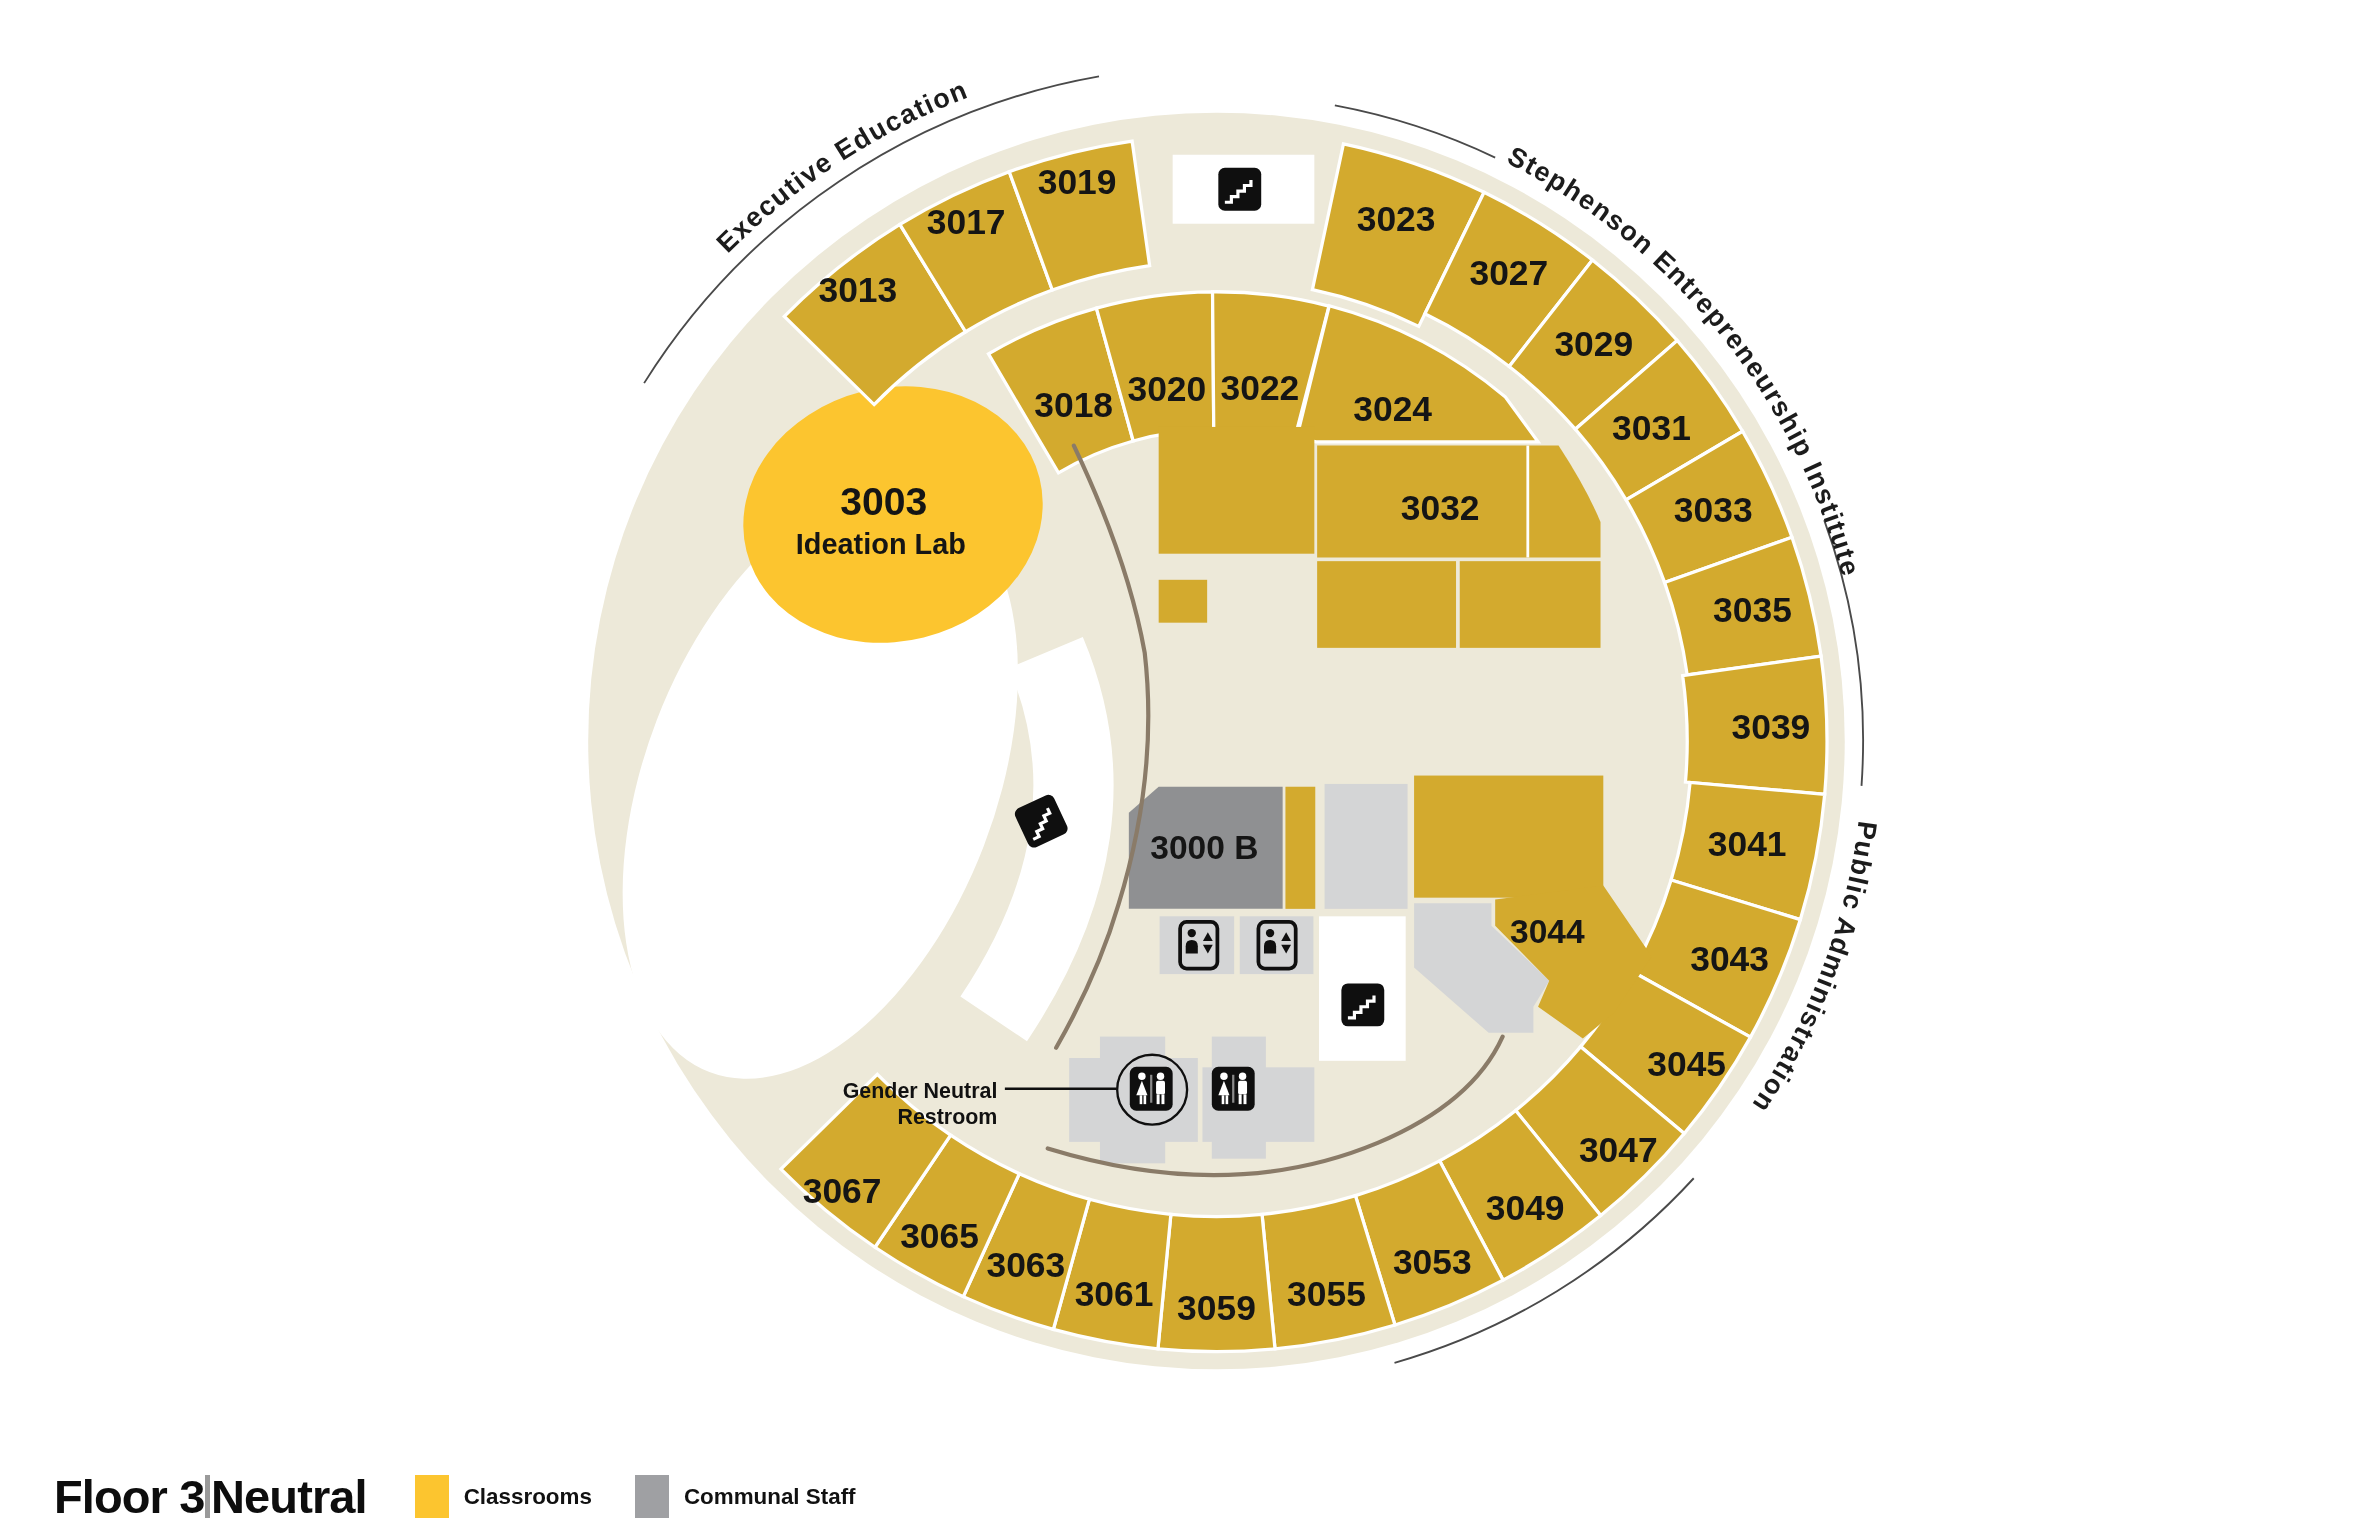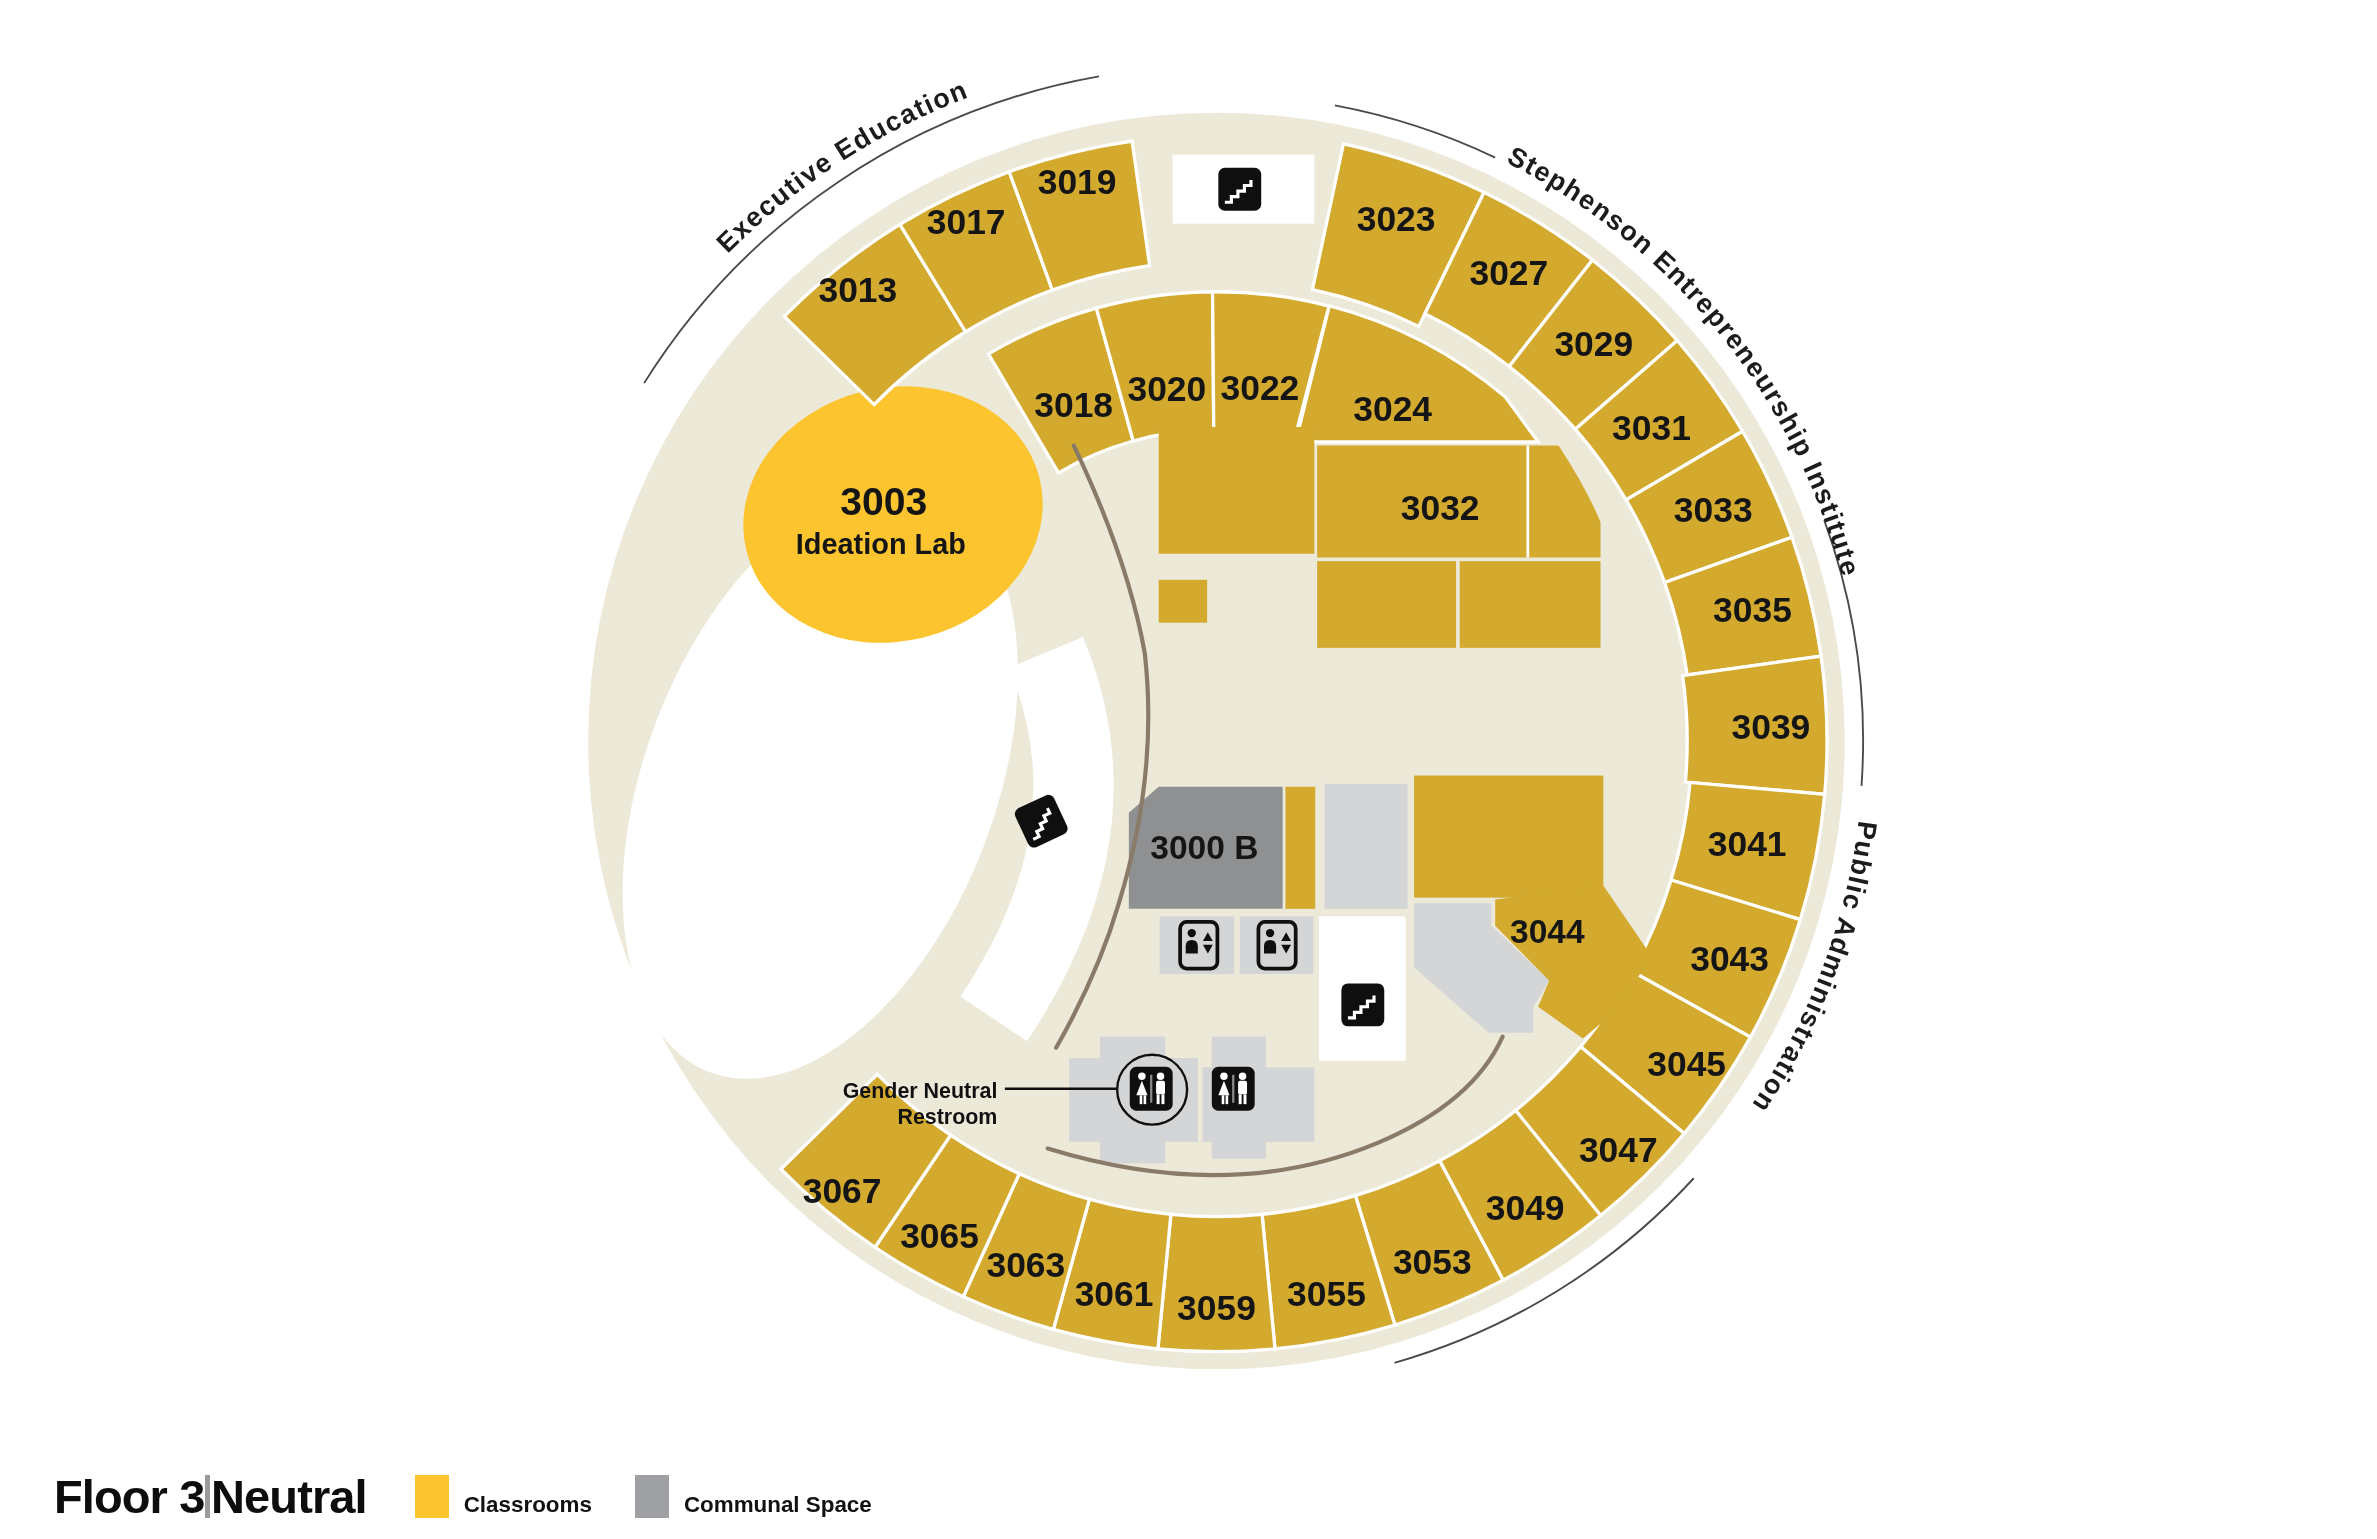--- a/index.html
+++ b/index.html
@@ -10,21 +10,21 @@
   .room-num-sm{font-weight:bold;font-size:36px;fill:#151515;text-anchor:middle;}
   .curved-label{font-weight:bold;font-size:29px;fill:#1c1c1c;letter-spacing:1.5px;}
   .cls-num{font-weight:bold;font-size:42px;fill:#151515;text-anchor:middle;}
   .cls-name{font-weight:bold;font-size:31px;fill:#151515;text-anchor:middle;}
   .anno{font-weight:bold;font-size:23px;fill:#111;text-anchor:end;}
   .footer{position:absolute;left:54px;top:1469px;display:flex;align-items:center;}
   .title{display:flex;align-items:center;gap:1px;text-align:right;}
   .title .t{font-size:47px;font-weight:bold;color:#0d0d0d;letter-spacing:-0.9px;}
   .title .bar{width:4.7px;height:43px;background:#9a9a9a;}
   .legend{display:flex;align-items:center;margin-left:48px;}
-  .legend-item{display:flex;align-items:flex-end;margin-right:43px;}
+  .legend-item{display:flex;align-items:center;margin-right:43px;}
   .legend-item .sw{width:34px;height:43px;margin-right:15px;}
   .legend-item .lb{font-size:22.4px;font-weight:bold;color:#111;}
 </style>
 </head>
 <body>
 
 <svg id="map-svg" width="2377" height="1539" viewBox="0 0 2550 1651">
   <defs>
 
     <path id="execTextPath" d="M 684,392 A 740 740 0 0 1 1189,64"></path>
@@ -207,17 +207,17 @@
     <span class="bar"></span>
     <span class="t">Neutral</span>
   </div>
   <div class="legend">
     <div class="legend-item">
       <div class="sw" style="background:#FCC52F"></div>
       <span class="lb">Classrooms</span>
     </div>
     <div class="legend-item">
       <div class="sw" style="background:#9FA0A3"></div>
-      <span class="lb">Communal Space</span>
+      <span class="lb">Communal Staff</span>
     </div>
   </div>
 </div>
 
 
 </body></html>

